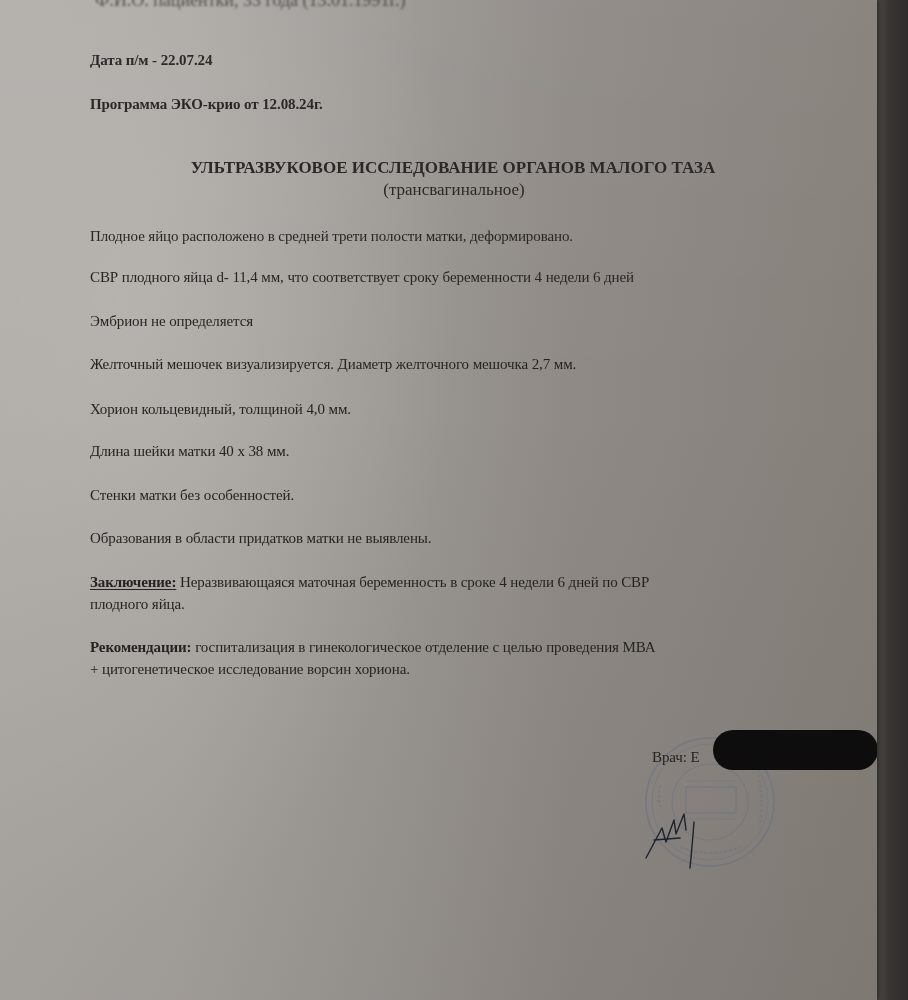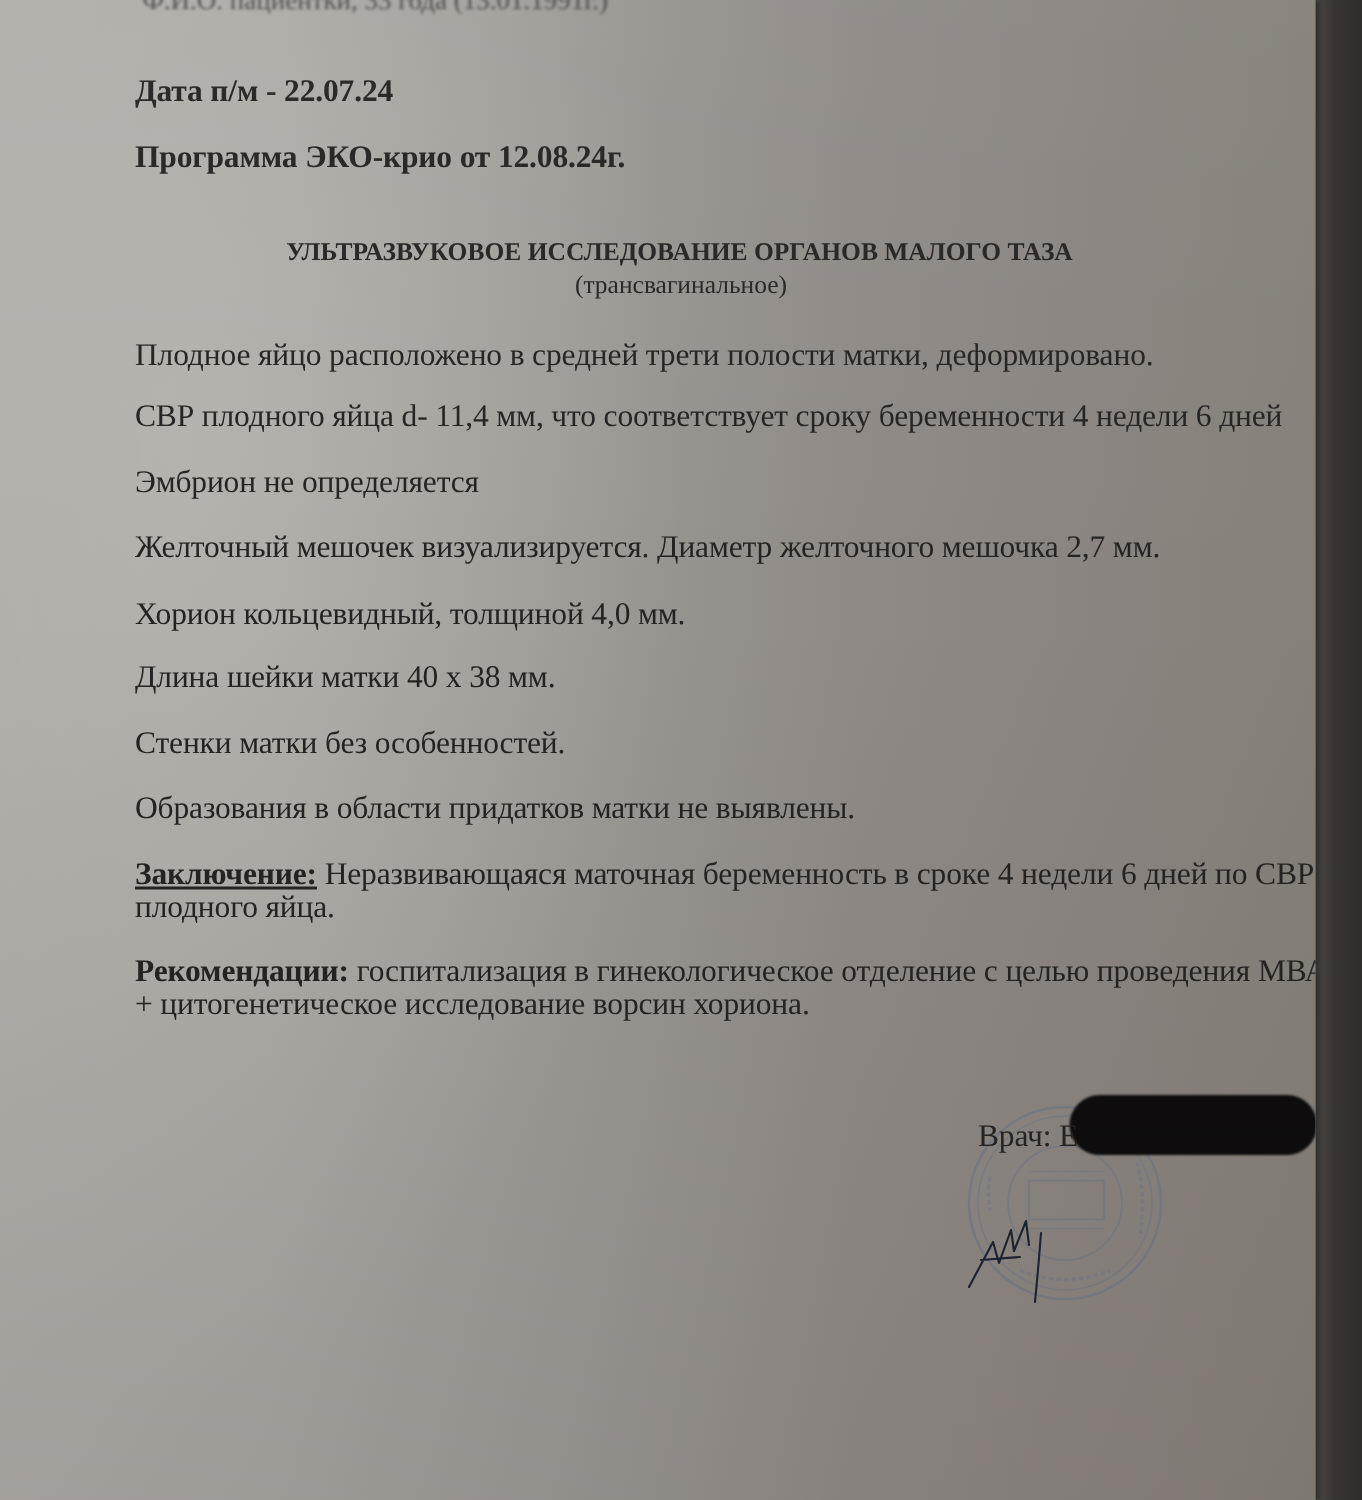--- a/index.html
+++ b/index.html
@@ -47,21 +47,21 @@
     top: -10px;
     font-size: 18px;
     color: #2a2826;
     white-space: nowrap;
     filter: blur(1.2px);
     opacity: 0.75;
   }
   .text {
     position: absolute;
     color: #252321;
-    font-size: 21px;
+    font-size: 15px;
     line-height: 22px;
     white-space: nowrap;
     letter-spacing: -0.1px;
     filter: blur(0.35px);
   }
   .bold { font-weight: bold; }
   .title {
     position: absolute;
     left: 0;
     width: 908px;

